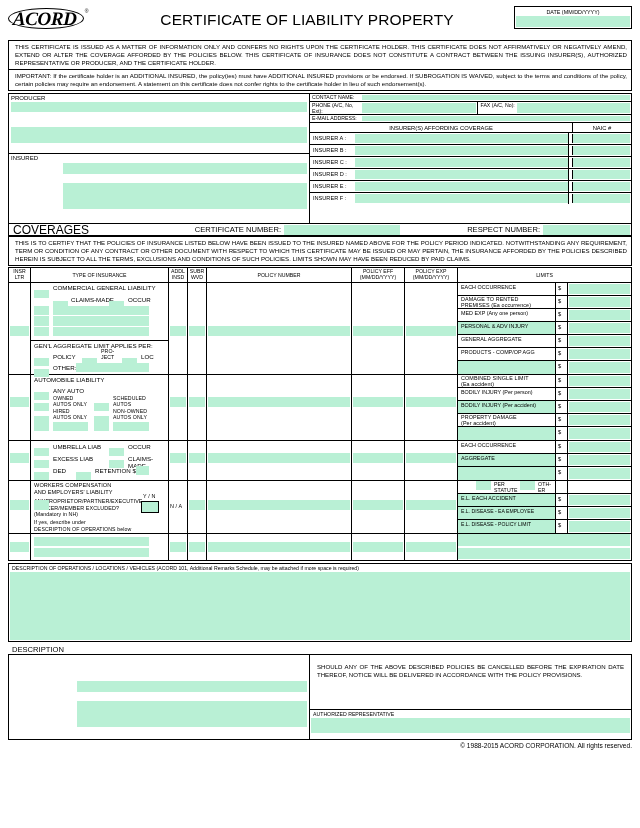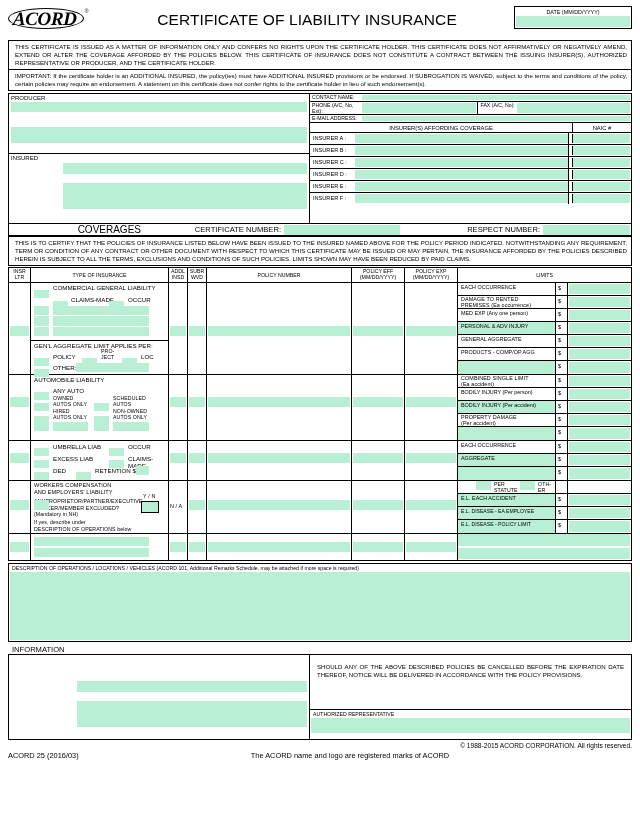--- a/index.html
+++ b/index.html
@@ -44,21 +44,21 @@
   .insthead .n{width:58px;text-align:center;font-size:5.8px;padding:2px 0 1px;border-left:1px solid #000;}
   .instrow{display:flex;border-bottom:1px solid #000;height:11px;}
   .instrow .a{width:45px;font-size:5.6px;padding:2px 0 0 3px;box-sizing:border-box;}
   .instrow .b2{flex:1;background:#b9f0d5;margin:1px 0;}
   .instrow .sep{width:4px;border-left:1px solid #000;box-sizing:border-box;}
   .instrow .n{width:58px;background:#b9f0d5;margin:1px 1px 1px 0;border-left:1px solid #000;box-sizing:border-box;}
 
   
   .covbar{margin:0 8px;border-left:1px solid #000;border-right:1px solid #000;border-bottom:1px solid #000;
           display:flex;align-items:center;height:12px;box-sizing:border-box;}
-  .covbar .c1{font-size:10px;padding-left:4px;width:128px;text-align:right;}
+  .covbar .c1{font-size:12px;padding-left:4px;width:128px;}
   .covbar .c2{font-size:7.6px;text-align:right;padding-right:3px;width:140px;}
   .covbar .c3{flex:1;background:#b9f0d5;height:10px;margin:1px 0;}
   .covbar .c4{font-size:7.6px;text-align:right;padding-right:3px;width:140px;}
   .covbar .c5{width:87px;background:#b9f0d5;height:10px;margin:1px 1px 1px 0;}
 
   .certify{margin:0 8px;border:1px solid #000;box-sizing:border-box;padding:2px 4px 2px 6px;font-size:6.1px;line-height:1.32;}
 
   
   .tbl{margin:1px 8px 0;border:1px solid #000;box-sizing:border-box;}
   .trow{display:flex;box-sizing:border-box;}
@@ -117,21 +117,21 @@
 
 <div class="page">
 
   <div class="hdr">
     <div class="logo">
       <span class="logo-shape">
         <span class="logo-txt">ACORD</span>
         <span class="logo-reg">®</span>
       </span>
     </div>
-    <div class="maintitle">CERTIFICATE OF LIABILITY INSURANCE</div>
+    <div class="maintitle">CERTIFICATE OF LIABILITY PROPERTY</div>
     <div class="datebox">
       <div class="dl">DATE (MM/DD/YYYY)</div>
       <div class="dv"></div>
     </div>
   </div>
 
   <div class="discl">
     <div class="p1 just">THIS CERTIFICATE IS ISSUED AS A MATTER OF INFORMATION ONLY AND CONFERS NO RIGHTS UPON THE CERTIFICATE HOLDER. THIS CERTIFICATE DOES NOT AFFIRMATIVELY OR NEGATIVELY AMEND, EXTEND OR ALTER THE COVERAGE AFFORDED BY THE POLICIES BELOW.  THIS CERTIFICATE OF INSURANCE DOES NOT CONSTITUTE A CONTRACT BETWEEN THE ISSUING INSURER(S), AUTHORIZED REPRESENTATIVE OR PRODUCER, AND THE CERTIFICATE HOLDER.</div>
     <div class="p2 just">IMPORTANT:  If the certificate holder is an ADDITIONAL INSURED, the policy(ies) must have ADDITIONAL INSURED provisions or be endorsed.  If SUBROGATION IS WAIVED, subject to the terms and conditions of the policy, certain policies may require an endorsement.  A statement on this certificate does not confer rights to the certificate holder in lieu of such endorsement(s).</div>
   </div>
@@ -606,38 +606,34 @@
       </div>
     </div>
   </div>
 
   <div class="desc">
     <div class="dh">DESCRIPTION OF OPERATIONS / LOCATIONS / VEHICLES  (ACORD 101, Additional Remarks Schedule, may be attached if more space is required)</div>
     <div class="db"></div>
   </div>
 
   <div class="chbar">
-    <div class="r">INFORMATION</div>
+    <div class="r">DESCRIPTION</div>
   </div>
 
   <div class="chbox">
     <div class="l">
       <div class="holder-f1"></div>
       <div class="holder-f2"></div>
     </div>
     <div class="r">
       <div class="canc-txt just">SHOULD ANY OF THE ABOVE DESCRIBED POLICIES BE CANCELLED BEFORE THE EXPIRATION DATE THEREOF, NOTICE WILL BE DELIVERED IN ACCORDANCE WITH THE POLICY PROVISIONS.</div>
       <div class="authrep">
         <div class="al">AUTHORIZED REPRESENTATIVE</div>
         <div class="av"></div>
       </div>
     </div>
   </div>
 
   <div class="footer">
     <div class="fcopy">© 1988-2015 ACORD CORPORATION.  All rights reserved.</div>
-    <div class="frow">
-      <div class="a">ACORD 25 (2016/03)</div>
-      <div class="b3">The ACORD name and logo are registered marks of ACORD</div>
-    </div>
   </div>
 
 </div>
 
 </body></html>

